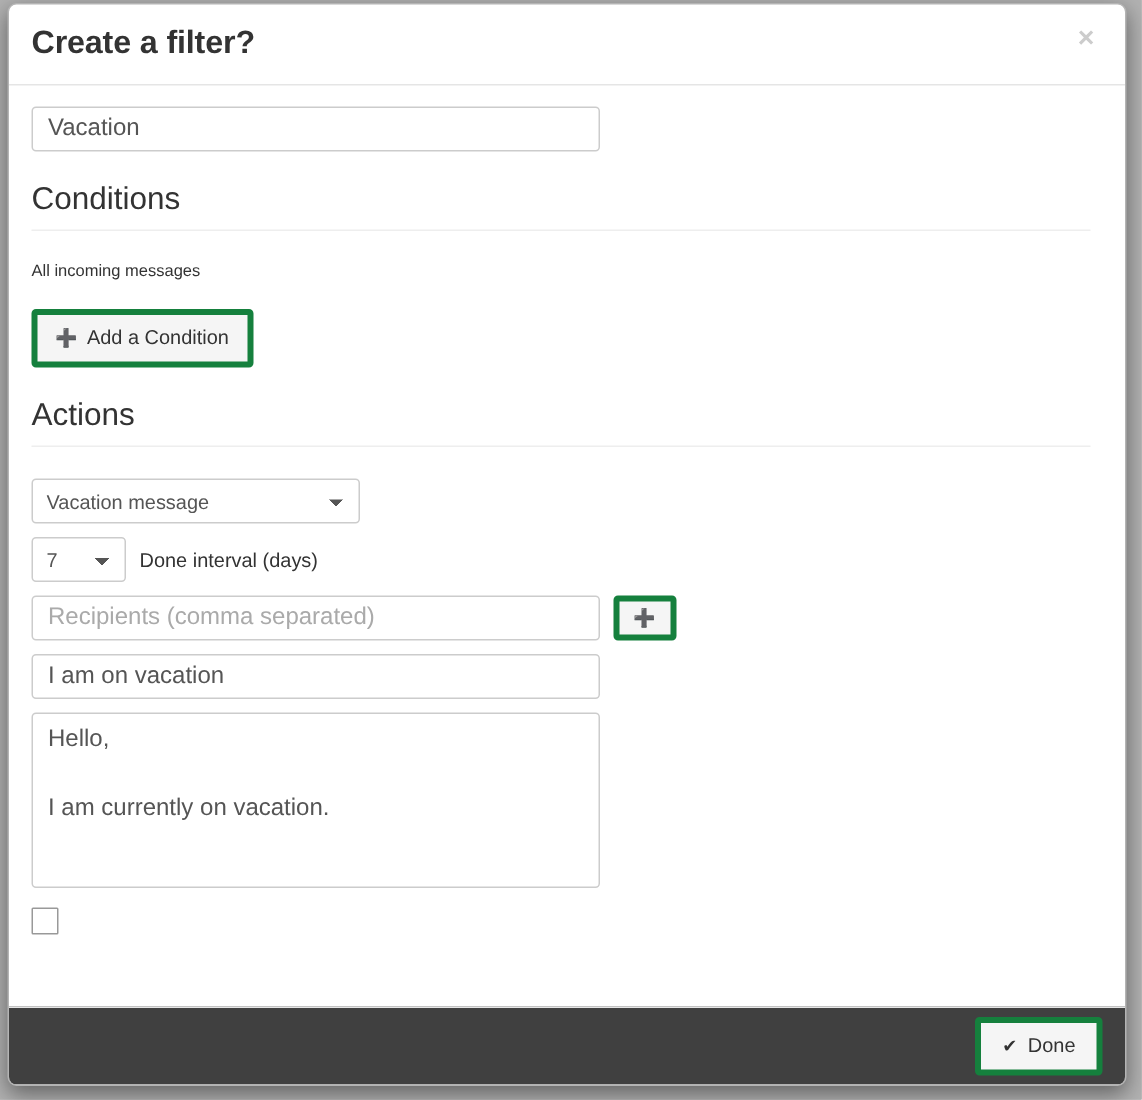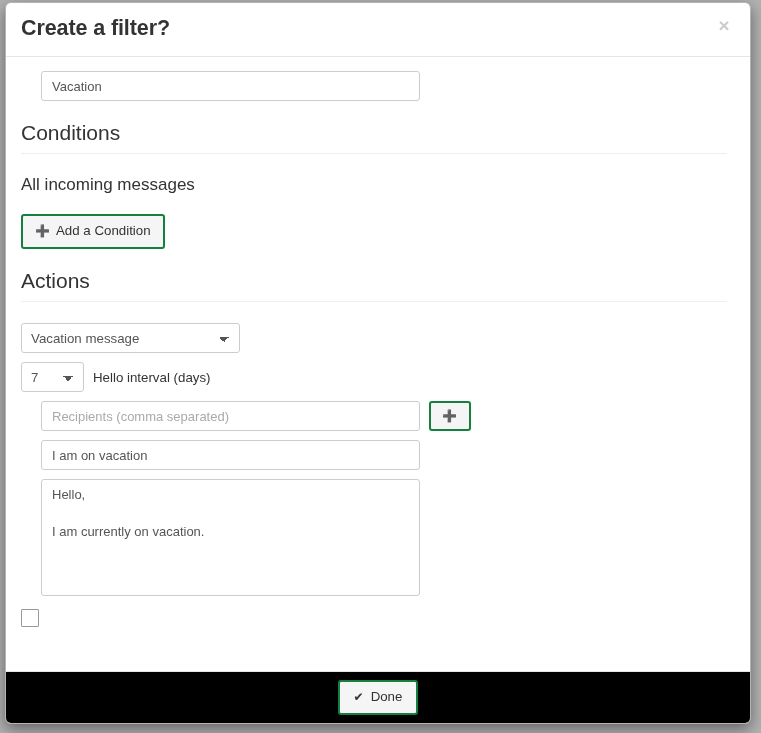--- a/index.html
+++ b/index.html
@@ -66,29 +66,28 @@
   
   #dlg-body {
     flex: 1 1 auto;
     padding: 14px 15px 0 15px;
     position: relative;
     overflow: hidden;
   }
 
   input.txt, textarea.txt {
     font-family: "Liberation Sans", sans-serif;
-    font-size: 13px;
+    font-size: 16px;
     color: #555555;
     background: #ffffff;
     border: 1px solid #cccccc;
     border-radius: 3px;
     padding: 6px 10px;
     outline: none;
     line-height: 1.42;
-    margin-left: 20px;
   }
   input.txt::placeholder, textarea.txt::placeholder { color: #aaaaaa; }
   input.txt { height: 30px; }
 
   #filter-name-input { width: 379px; display: block; }
 
   h3.section-head {
     font-size: 21px;
     font-weight: normal;
     color: #333333;
@@ -97,31 +96,31 @@
     padding: 0;
   }
   hr.section-rule {
     border: 0;
     border-top: 1px solid #eeeeee;
     margin: 9px 0 0 0;
     width: 706px;
   }
 
   .plain-text {
-    font-size: 17px;
+    font-size: 11px;
     color: #333333;
     margin: 21px 0 0 0;
   }
 
   .btn {
     font-family: "Liberation Sans", sans-serif;
     font-size: 13.3px;
     color: #333333;
     background: #f5f5f5;
-    border: 2px solid #15803d;
+    border: 4px solid #15803d;
     border-radius: 3px;
     padding: 6px 12px;
     cursor: pointer;
     line-height: 1.42;
     white-space: nowrap;
   }
   .btn .gi { font-size: 12px; }
 
   #add-condition-btn { margin-top: 19px; display: inline-block; }
   #add-condition-btn .gi { margin-right: 6px; }
@@ -200,25 +199,25 @@
     font-size: 13.3px;
     color: #333333;
     margin-left: 12px;
     cursor: pointer;
   }
 
   
   #dlg-footer {
     flex: 0 0 52px;
     height: 52px;
-    background: #000000;
+    background: #404040;
     border-top: 1px solid #e5e5e5;
     display: flex;
     align-items: center;
-    justify-content: center;
+    justify-content: flex-end;
     padding: 0 15px;
   }
   #done-btn { padding: 6px 14px; }
   #done-btn .gi { margin-right: 7px; font-size: 12px; }
 </style>
 </head>
 <body>
 
 <div id="backdrop"></div>
 
@@ -246,21 +245,21 @@
     <hr class="section-rule">
 
     <select id="action-type-select" class="sel">
       <option>Vacation message</option>
     </select>
 
     <div id="interval-row">
       <select id="reply-interval-select" class="sel">
         <option>7</option>
       </select>
-      <span id="reply-interval-label">Hello interval (days)</span>
+      <span id="reply-interval-label">Done interval (days)</span>
     </div>
 
     <div id="recipients-row">
       <input id="recipients-input" class="txt" type="text" placeholder="Recipients (comma separated)" style="">
       <button id="add-recipient-btn" class="btn">
         <span class="gi">➕</span>
       </button>
     </div>
 
     <input id="subject-input" class="txt" type="text" value="I am on vacation" style="">

